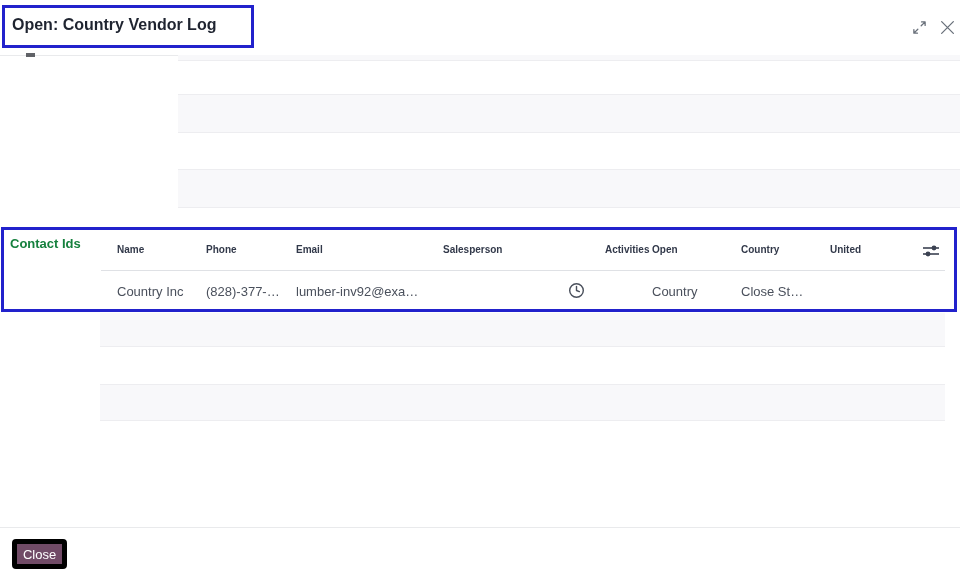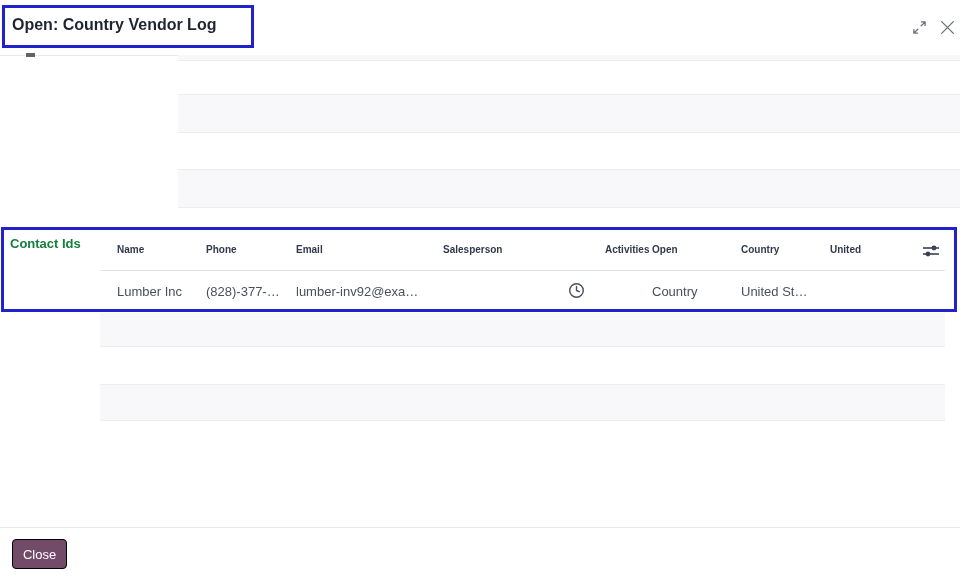--- a/index.html
+++ b/index.html
@@ -95,21 +95,21 @@
   .sl1 { top:313px; height:34px; border-top:none; }
   .sl2 { top:384px; height:37px; }
 
   
   .modal-footer {
     position:absolute; left:0; top:527px; width:960px; height:50px;
     background:#fff; border-top:1px solid #e9eaec;
   }
   .close-button {
     position:absolute; left:12px; top:11px; width:55px; height:30px;
-    background:#714b67; color:#fff; border:1px solid #000000; border-radius:4px;
+    background:#714b67; color:#fff; border:5px solid #000000; border-radius:4px;
     font-family:"Liberation Sans", sans-serif;
     font-size:13px; font-weight:500; cursor:pointer;
     display:flex; align-items:center; justify-content:center;
   }
   svg { display:block; }
 </style>
 </head>
 <body>
 
 <div class="screen">
@@ -161,33 +161,33 @@
         <circle cx="12" cy="4" r="2.4" stroke="none"></circle>
         <line x1="1" y1="10" x2="17" y2="10" stroke-width="1.6"></line>
         <circle cx="6" cy="10" r="2.4" stroke="none"></circle>
       </svg>
     </span>
   </div>
 
   <div class="header-divider"></div>
 
   <div class="table-row">
-    <div class="cell cell-name">Lumber Inc</div>
+    <div class="cell cell-name">Country Inc</div>
     <div class="cell cell-phone">(828)-377-…</div>
     <div class="cell cell-email">lumber-inv92@exa…</div>
     <div class="activity-btn">
       <span>
         <svg width="17" height="17" viewBox="0 0 18 18" fill="none" stroke="#4a505c" stroke-width="1.5" stroke-linecap="round">
           <circle cx="9" cy="9" r="7.2"></circle>
           <path d="M9 9 V4.8 M9 9 L12 10.2"></path>
         </svg>
       </span>
     </div>
     <div class="cell cell-city">Country</div>
-    <div class="cell cell-country">United St…</div>
+    <div class="cell cell-country">Close St…</div>
   </div>
 
   <div class="stripe-lower sl1"></div>
   <div class="stripe-lower sl2"></div>
 
   <div class="modal-footer">
     <button class="close-button">Close</button>
   </div>
 
 </div>

